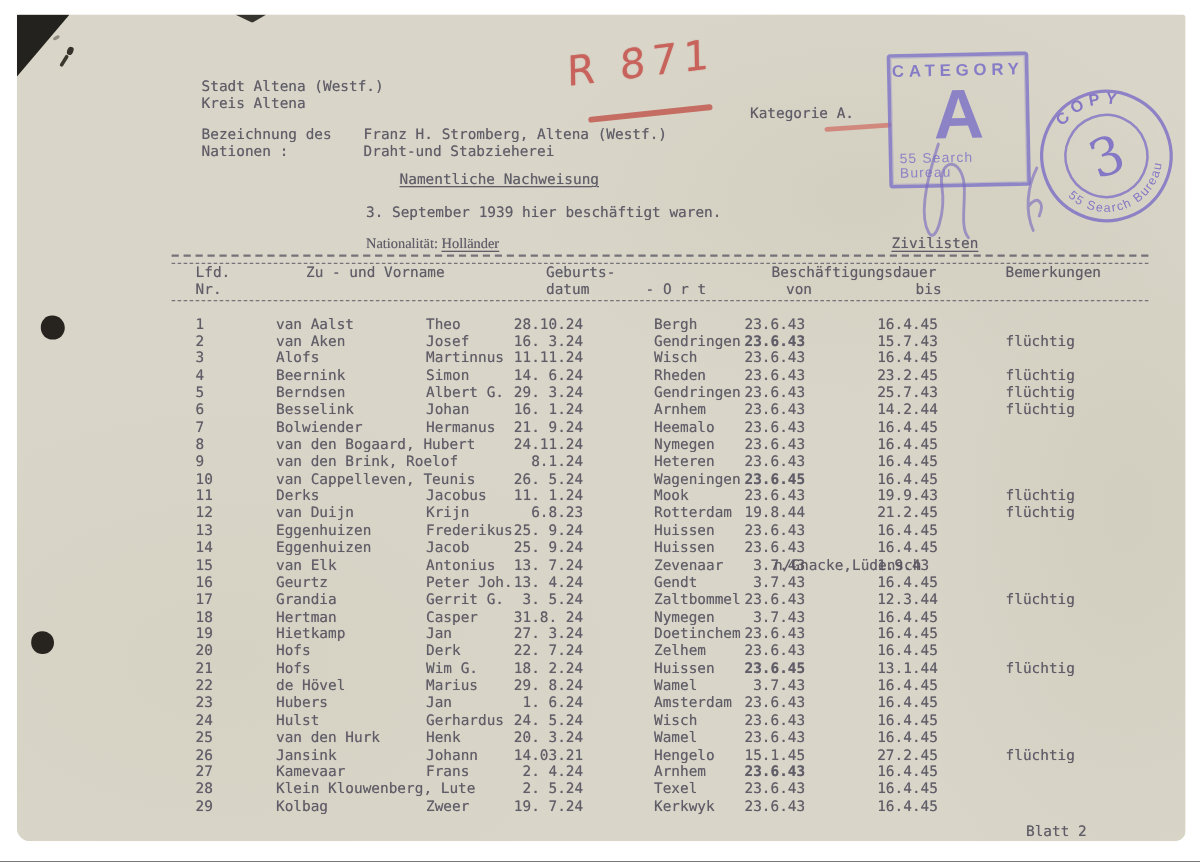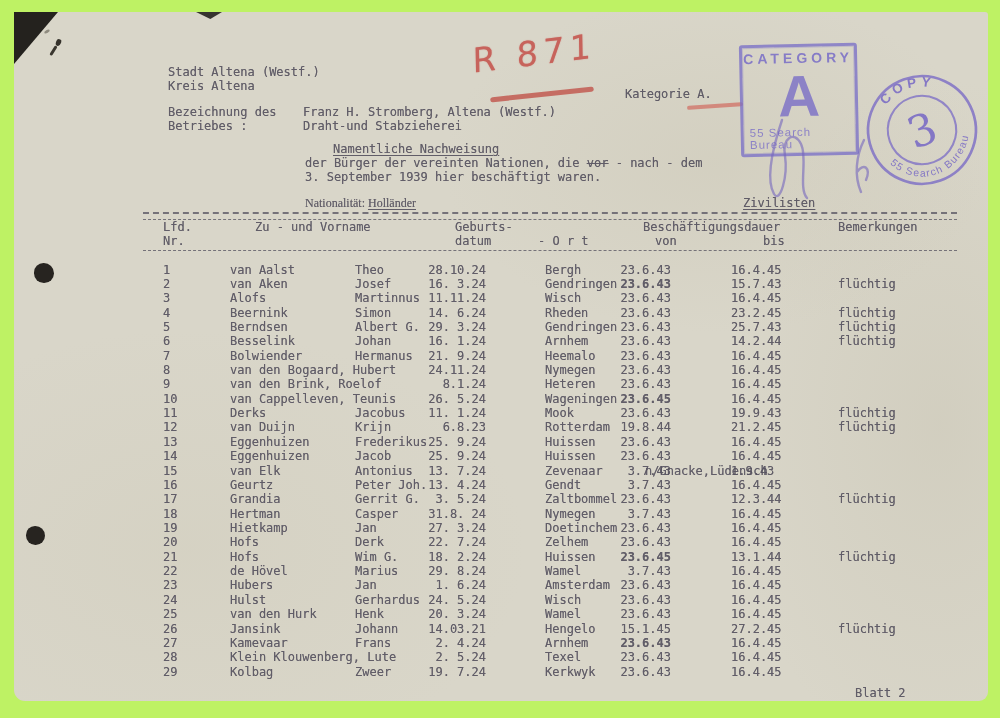--- a/index.html
+++ b/index.html
@@ -1,17 +1,17 @@
 <!DOCTYPE html>
 <html><head>
 <meta charset="utf-8">
 <title>Scanned document</title>
 <style>
   html,body{margin:0;padding:0;background:#24221e;}
-  #stage{position:relative;width:1000px;height:718px;background:#bef264;overflow:hidden;
+  #stage{position:relative;width:1000px;height:718px;background:#ffffff;overflow:hidden;
          font-family:"DejaVu Sans Mono",monospace;}
   #paper{position:absolute;left:14px;top:12px;width:974px;height:689px;
          background:
            radial-gradient(ellipse 420px 260px at 72% 22%, rgba(198,193,173,.30), transparent 65%),
            radial-gradient(ellipse 520px 340px at 18% 78%, rgba(200,195,175,.22), transparent 65%),
            radial-gradient(ellipse 300px 500px at 95% 60%, rgba(188,183,163,.25), transparent 70%),
            #d9d6c9;
          border-radius:3px 3px 9px 11px;}
   
   .t{position:absolute;font-family:"DejaVu Sans Mono",monospace;font-size:12px;line-height:13px;
@@ -82,26 +82,25 @@
   <div class="speck1"></div>
   <div class="speck2"></div>
   <div class="speck3"></div>
   <div class="hole" style="left:34px;top:263px;width:20px;height:20px;"></div>
   <div class="hole" style="left:26px;top:526px;width:19px;height:19px;"></div>
 
   <div class="t" style="left:168px;top:66px;">Stadt Altena (Westf.)</div>
   <div class="t" style="left:168px;top:80px;">Kreis Altena</div>
   <div class="t" style="left:625px;top:88px;">Kategorie A.</div>
   <div class="t" style="left:168px;top:106px;">Bezeichnung des</div>
-  <div class="t" style="left:168px;top:120px;">Betriebes :</div>
+  <div class="t" style="left:168px;top:120px;">Nationen :</div>
   <div class="t" style="left:303px;top:106px;">Franz H. Stromberg, Altena (Westf.)</div>
   <div class="t" style="left:303px;top:120px;">Draht-und Stabzieherei</div>
 
   <div class="t u" style="left:333px;top:143px;">Namentliche Nachweisung</div>
-  <div class="t" style="left:305px;top:157px;"><span>der Bürger der vereinten Nationen, die </span><span class="strike">vor</span><span> - nach - dem</span></div>
   <div class="t" style="left:305px;top:171px;">3. September 1939 hier beschäftigt waren.</div>
 
   <div class="t" style="left:305px;top:197px;font-family:Liberation Serif, serif;"><span>Nationalität: </span><span class="u">Holländer</span></div>
   <div class="t u" style="left:743px;top:197px;text-align:center;">Zivilisten</div>
 
   <div class="red-ref">R 871</div>
   <div class="red-underline"></div>
   <div class="red-mark"></div>
 
   <div class="stamp-rect">

